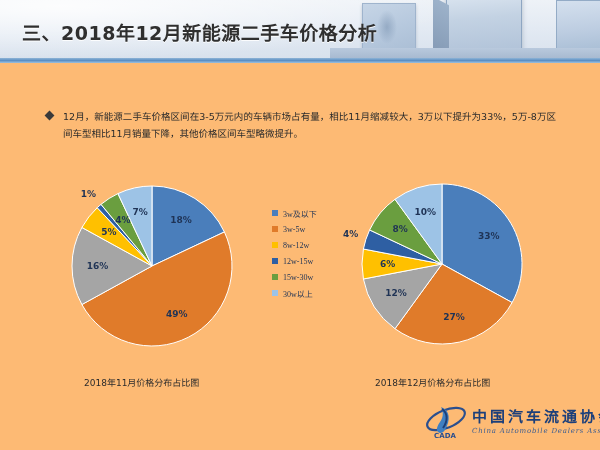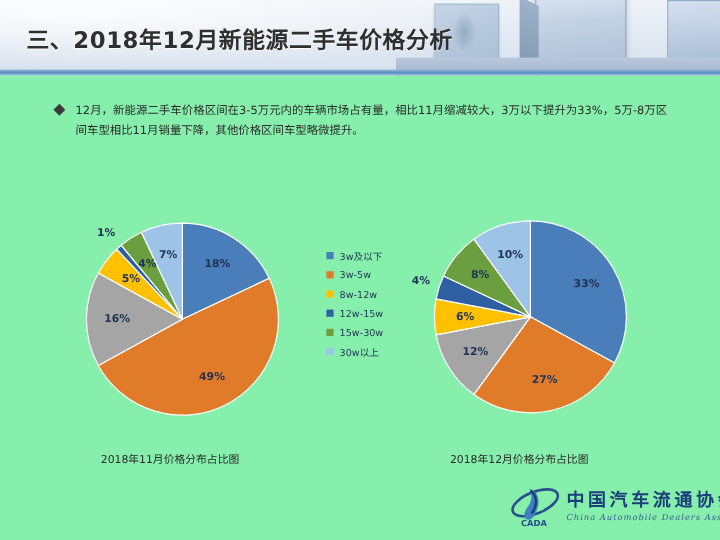--- a/index.html
+++ b/index.html
@@ -3,21 +3,21 @@
 <meta charset="utf-8">
 <title>2018年12月新能源二手车价格分析</title>
 <style>
   html,body{margin:0;padding:0;}
   body{
     width:600px;height:450px;overflow:hidden;
     background:#ffffff;
     font-family:"DejaVu Sans","Liberation Sans",sans-serif;
     position:relative;
   }
-  .slide{position:absolute;inset:0;background:#86efac;}
+  .slide{position:absolute;inset:0;background:#fdba74;}
 
   
   .header{
     position:absolute;left:0;top:0;width:600px;height:63px;
     background:linear-gradient(180deg,#eef2f7 0%,#e3eaf3 45%,#d6e0ec 100%);
     overflow:hidden;
   }
   .hdr-glow{
     position:absolute;left:0;top:0;width:600px;height:63px;
     background:radial-gradient(120% 150% at 10% 10%,rgba(255,255,255,.85) 0%,rgba(255,255,255,0) 55%);
@@ -60,21 +60,21 @@
   }
   .title{
     position:absolute;left:22px;top:18px;
     font-size:19px;font-weight:bold;color:#2f2f2f;
     letter-spacing:.5px;white-space:nowrap;
     text-shadow:0 1px 0 rgba(255,255,255,.85);
   }
 
   
   .bullets{position:absolute;left:46px;top:84px;width:510px;}
-  .bullet-row{display:flex;align-items:flex-start;margin-bottom:7px;}
+  .bullet-row{display:flex;align-items:flex-start;margin-bottom:7px;margin-top:24px;}
   .diamond{
     flex:0 0 auto;width:7px;height:7px;background:#3a3a3a;
     transform:rotate(45deg);margin:4px 10px 0 0;
   }
   .bullet-text{
     flex:1 1 auto;font-size:9.5px;line-height:17px;color:#2b2b2b;
     text-align:justify;
   }
 
   
@@ -87,21 +87,21 @@
     font-size:9px;font-weight:bold;fill:#1f3355;
     font-family:"DejaVu Sans","Liberation Sans",sans-serif;
     text-anchor:middle;dominant-baseline:middle;
   }
   .pie-label.out{fill:#1f3355;}
 
   
   .legend{
     position:absolute;left:272px;top:34px;width:84px;
   }
-  .legend-item{display:flex;align-items:center;height:14px;margin-bottom:2px;}
+  .legend-item{display:flex;align-items:center;height:14px;margin-bottom:2px;font-family:Liberation Serif, serif;}
   .legend-swatch{width:6px;height:6px;margin-right:5px;flex:0 0 auto;}
   .legend-label{font-size:8px;color:#1f3355;white-space:nowrap;}
 
   
   .caption{
     position:absolute;top:376px;font-size:9px;color:#2b2b2b;white-space:nowrap;
   }
   .caption-left{left:84px;}
   .caption-right{left:375px;}
 

